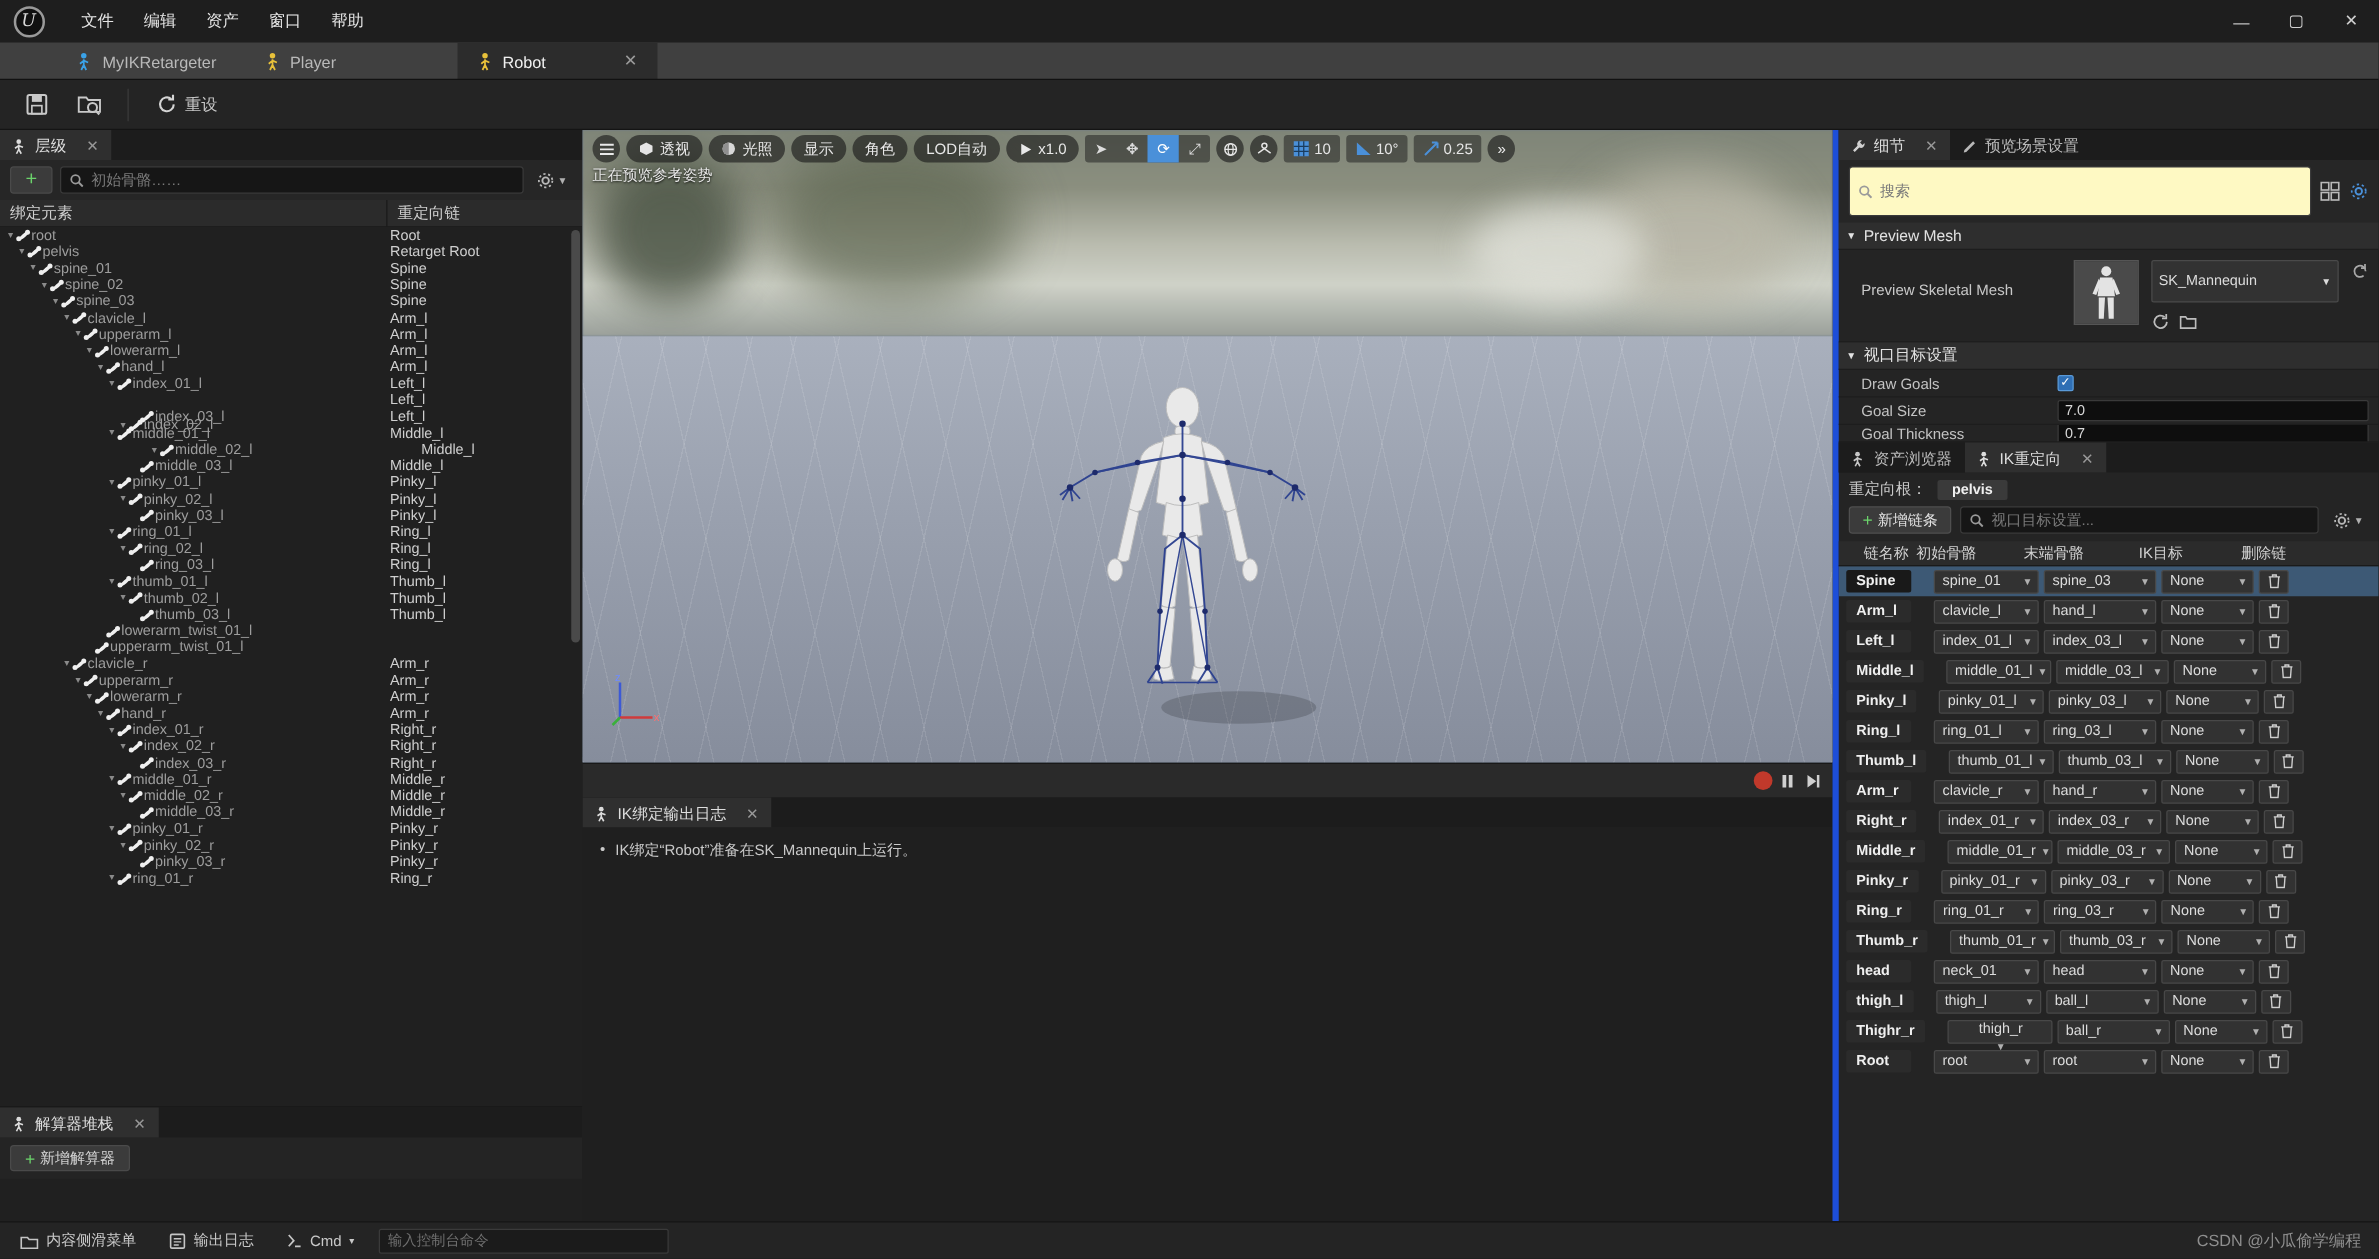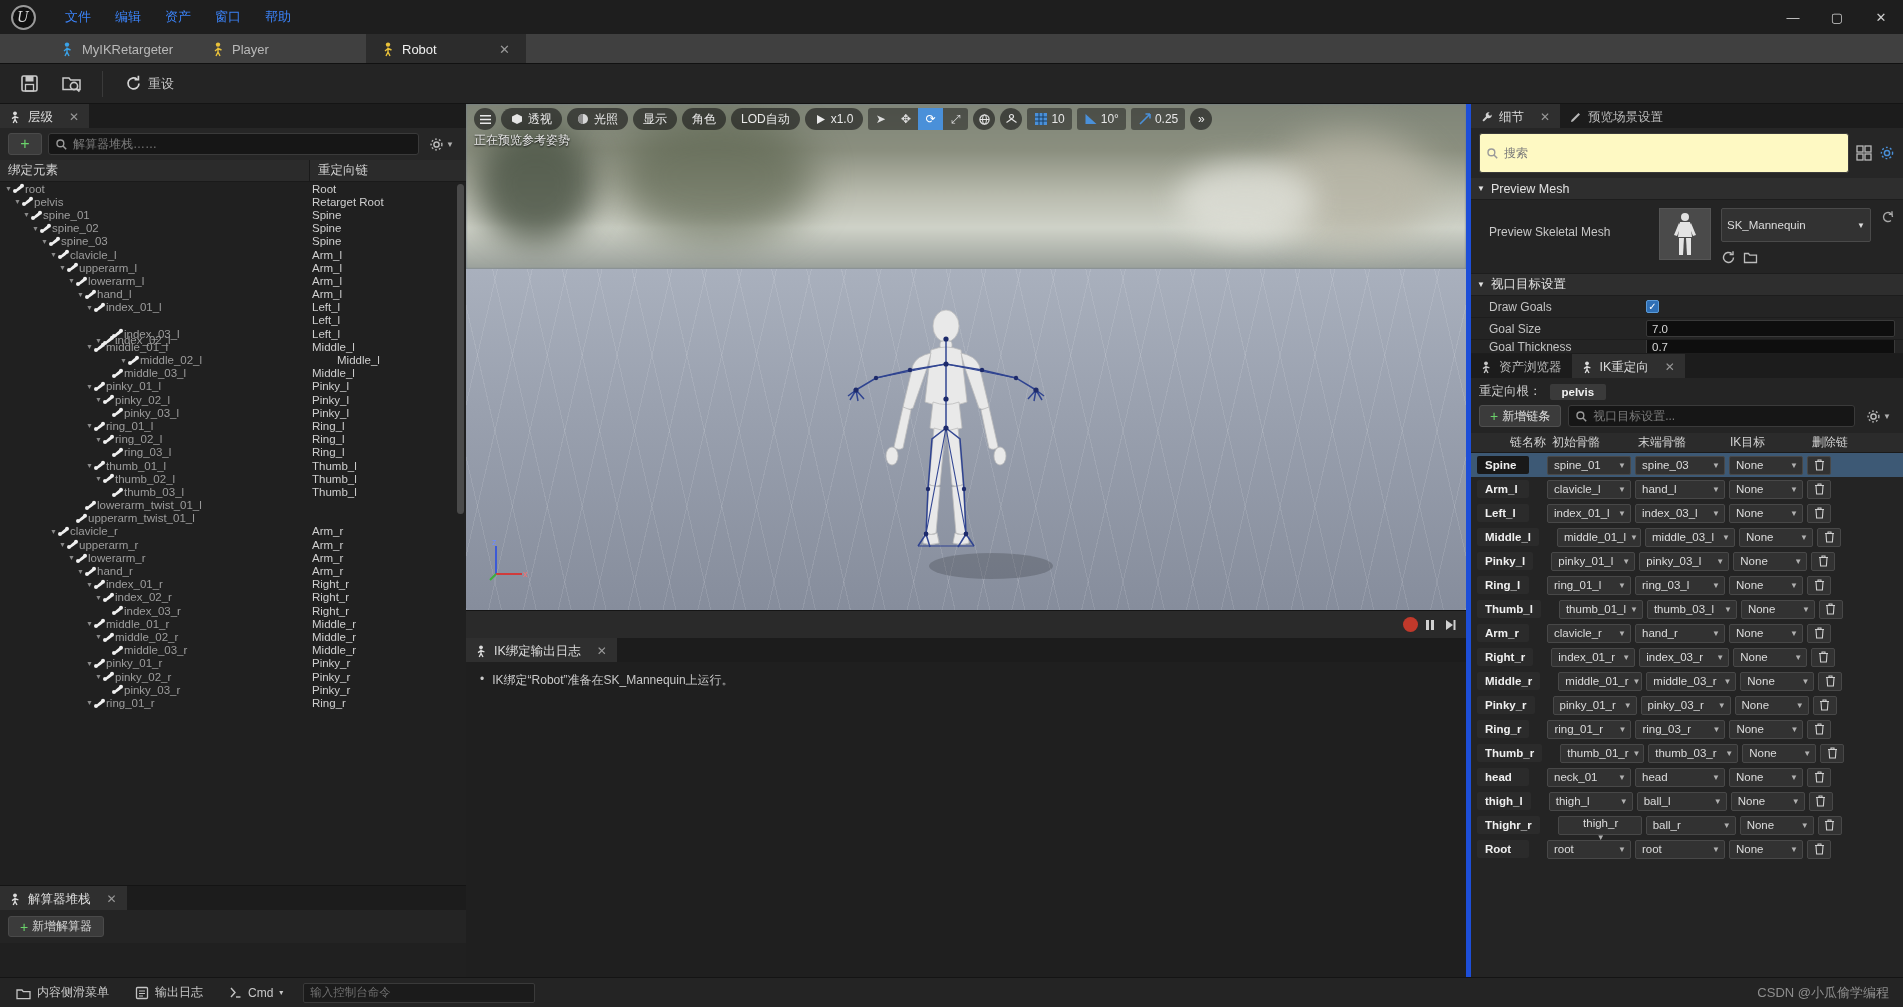--- a/index.html
+++ b/index.html
@@ -21,21 +21,21 @@
     width: 46px; height: 34px; display: flex; align-items: center; justify-content: center;
   }
   .ue-circle {
     width: 25px; height: 25px; border-radius: 50%; border: 2px solid #9a9a9a;
     display: flex; align-items: center; justify-content: center;
     font-family: "DejaVu Serif", serif; font-size: 14px; color: #d8d8d8; font-style: italic;
     background: #111;
   }
   .menu { display: flex; align-items: center; gap: 2px; margin-left: 8px; }
   .menu-item {
-    padding: 5px 11px; font-size: 13px; color: #3b82f6; cursor: default; border-radius: 2px;
+    padding: 5px 11px; font-size: 13px; color: #e5e5e5; cursor: default; border-radius: 2px;
   }
   .win-ctrls { position: absolute; right: 0; top: 0; height: 34px; display: flex; align-items: center; }
   .win-btn { width: 44px; height: 34px; display: flex; align-items: center; justify-content: center; color: #cfcfcf; font-size: 13px; }
 
   
   .tabbar { height: 30px; flex: 0 0 30px; background: #404040; display: flex; align-items: flex-end; padding-left: 46px; position: relative; }
   .tabbar::after { content:""; position:absolute; left:0; right:0; bottom:0; height:1px; background:#111; }
   .etab {
     height: 30px; min-width: 150px; display: flex; align-items: center; gap: 7px;
     padding: 0 16px; font-size: 13px; color: #b9b9b9; position: relative;
@@ -186,21 +186,21 @@
   .chain-head-row { display:flex; align-items:center; gap:8px; padding:5px 8px; font-size:12.5px;}
   .root-val { background:#3a3a3a; border-radius:2px; padding:2px 12px; color:#f0f0f0; font-weight:bold; font-size:11.5px;}
   .addchain {
     height:22px; background:#3b3b3b; border:1px solid #4f4f4f; border-radius:3px;
     display:flex;align-items:center; gap:4px; padding:0 10px; font-size:12px; color:#e0e0e0;
   }
   .chain-cols {
     display:flex; height:20px; align-items:center; background:#2b2b2b; font-size:12px; color:#d2d2d2;
     border-bottom:1px solid #1a1a1a;
   }
-  .cc1 { width:62px; padding-left:20px;margin-left:19px;}
+  .cc1 { width:62px; padding-left:20px;}
   .cc2 { width:86px; }
   .cc3 { width:92px; }
   .cc4 { width:82px; }
   .cc5 { width:64px; }
   .chain-row { display:flex; height:24px; align-items:center; gap:4px; padding-left:6px; }
   .chain-row.sel { background:#3d5975; }
   .chain-name {
     min-width:52px; height:18px; background:#2b2b2b; border-radius:2px; color:#f0f0f0;
     font-weight:bold; font-size:11.5px; display:flex; align-items:center; padding:0 8px;
   }
@@ -329,21 +329,21 @@
         <div class="panel-body">
           <div class="hier-toolbar">
             <div class="plus-btn">+</div>
             <div class="search-box">
               <span>
                 <svg width="11" height="11" viewBox="0 0 11 11">
                     <circle cx="4.4" cy="4.4" r="3.4" fill="none" stroke="#9a9a9a" stroke-width="1.4"></circle>
                     <path d="M7 7 L10.2 10.2" stroke="#9a9a9a" stroke-width="1.5"></path>
                   </svg>
               </span>
-              <span>解算器堆栈……</span>
+              <span>初始骨骼……</span>
             </div>
             <div class="gear-btn">
               <span>
                 <svg width="15" height="15" viewBox="0 0 15 15">
                     <circle cx="7.5" cy="7.5" r="2.6" fill="none" stroke="#b8b8b8" stroke-width="1.5"></circle>
                     <circle cx="7.5" cy="7.5" r="5.4" fill="none" stroke="#b8b8b8" stroke-width="1.4" stroke-dasharray="1.8 2.1"></circle>
                   </svg>
               </span>
               <span style="font-size:8px;">▼</span>
             </div>

